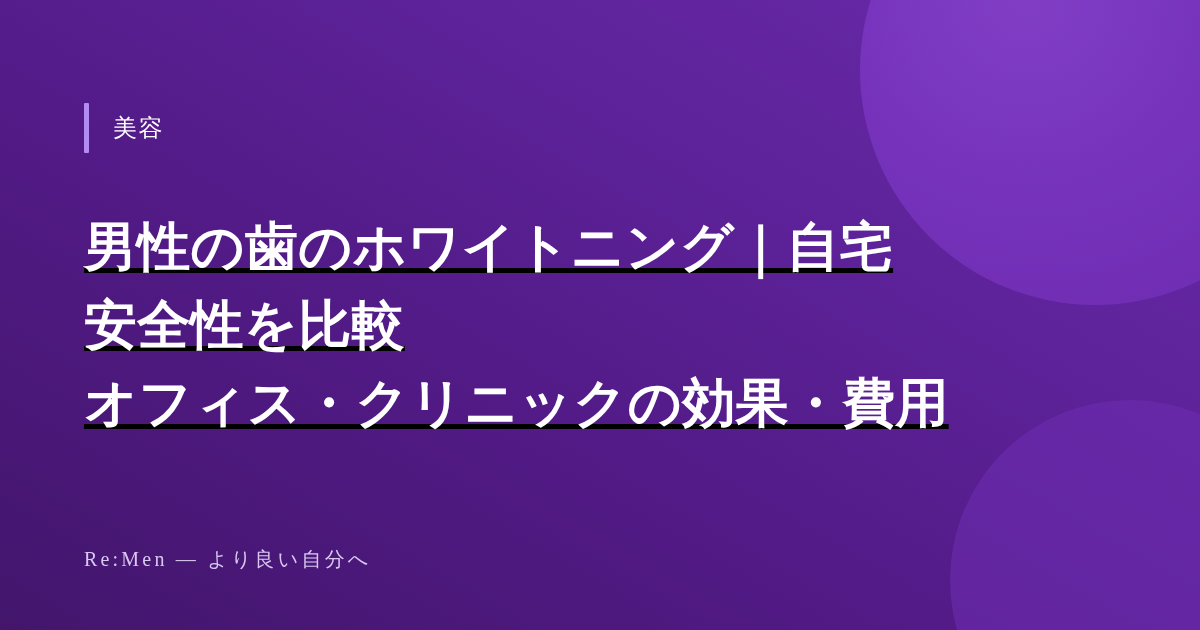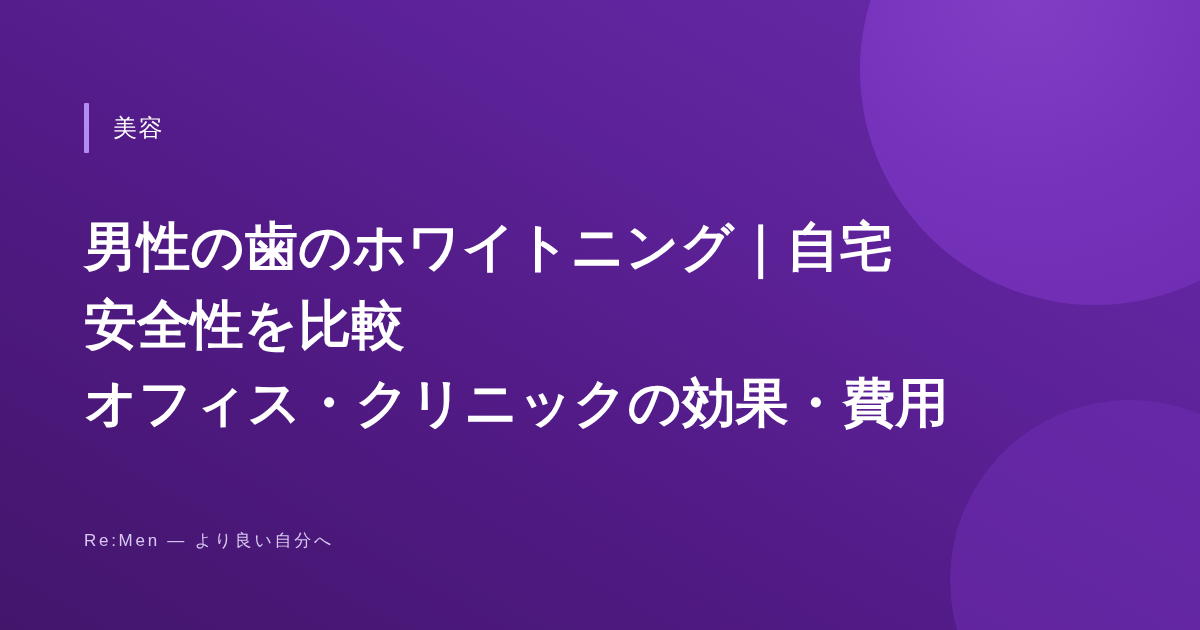--- a/index.html
+++ b/index.html
@@ -71,39 +71,41 @@
     font-size: 24px;
     font-weight: 500;
     letter-spacing: 0.06em;
     line-height: 1;
     white-space: nowrap;
   }
 
   
   .title-block {
     margin-top: 55px;
+    text-decoration: underline;
   }
   .title-line {
     color: #ffffff;
     font-size: 53px;
     font-weight: bold;
     line-height: 78px;
     letter-spacing: 0.005em;
     white-space: nowrap;
   }
 
   
   .footer-spacer { flex: 1 1 auto; }
   .site-footer {
     color: #d9c9f2;
-    font-size: 17px;
+    font-size: 20px;
     font-weight: 400;
     letter-spacing: 0.16em;
     white-space: nowrap;
-    margin-bottom: 78px;
+    margin-bottom: 57px;
+    font-family: Liberation Serif, serif;
   }
 </style>
 </head>
 <body>
 
 <div id="og-card">
 
   <div class="deco-circle" id="circle-top-right"></div>
   <div class="deco-circle" id="circle-bottom-right"></div>
 

